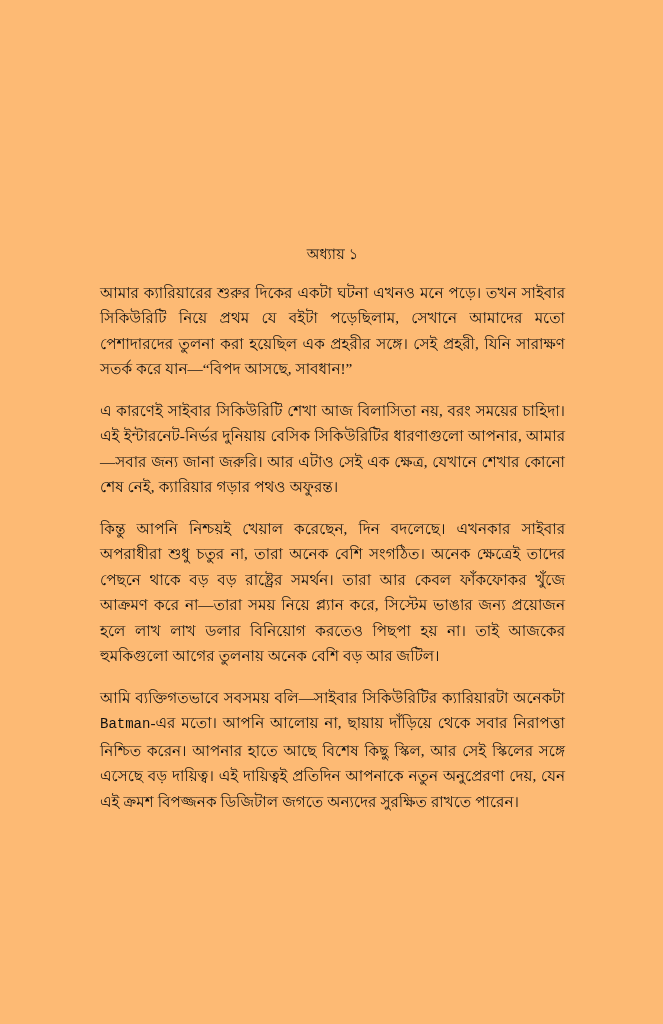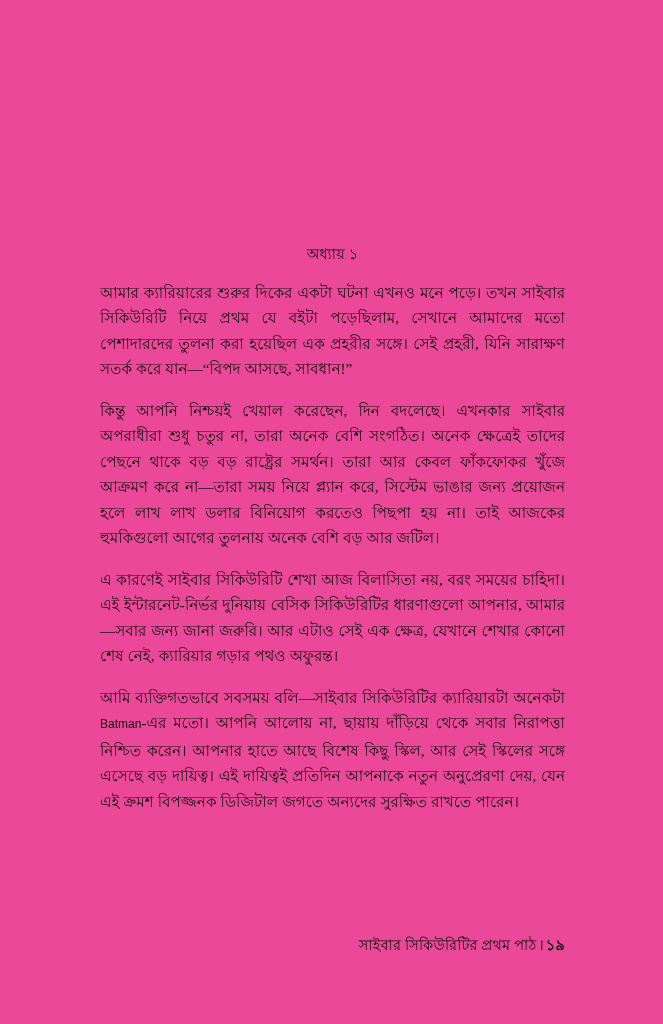--- a/index.html
+++ b/index.html
@@ -6,21 +6,21 @@
   html, body {
     margin: 0;
     padding: 0;
     background: #ffffff;
   }
 
   .page {
     position: relative;
     width: 663px;
     height: 1024px;
-    background: #ec4899;
+    background: #fdba74;
     margin: 0 auto;
     overflow: hidden;
     font-family: "Liberation Serif", "DejaVu Serif", serif;
     color: #111111;
     box-sizing: border-box;
   }
 
   
   .content {
     position: absolute;
@@ -65,22 +65,22 @@
     hyphens: none;
     word-spacing: 0.3px;
   }
 
   .para:last-child {
     margin-bottom: 0;
   }
 
   
   .latin {
-    font-family: Liberation Sans, sans-serif;
-    font-size: 12px;
+    font-family: Liberation Mono, monospace;
+    font-size: 14px;
   }
 
   
   .footer {
     position: absolute;
     left: 100px;
     top: 936px;
     width: 465px;
     text-align: right;
     font-size: 14.5px;
@@ -105,26 +105,23 @@
   <div class="content">
 
     <div class="chapter-label">অধ্যায় ১</div>
 
 
     <div class="body-text">
 
       <p class="para">আমার ক্যারিয়ারের শুরুর দিকের একটা ঘটনা এখনও মনে পড়ে। তখন সাইবার সিকিউরিটি নিয়ে প্রথম যে বইটা পড়েছিলাম, সেখানে আমাদের মতো পেশাদারদের তুলনা করা হয়েছিল এক প্রহরীর সঙ্গে। সেই প্রহরী, যিনি সারাক্ষণ সতর্ক করে যান—“বিপদ আসছে, সাবধান!”</p>
 
 
+      <p class="para">এ কারণেই সাইবার সিকিউরিটি শেখা আজ বিলাসিতা নয়, বরং সময়ের চাহিদা। এই ইন্টারনেট-নির্ভর দুনিয়ায় বেসিক সিকিউরিটির ধারণাগুলো আপনার, আমার—সবার জন্য জানা জরুরি। আর এটাও সেই এক ক্ষেত্র, যেখানে শেখার কোনো শেষ নেই, ক্যারিয়ার গড়ার পথও অফুরন্ত।</p>
+
       <p class="para">কিন্তু আপনি নিশ্চয়ই খেয়াল করেছেন, দিন বদলেছে। এখনকার সাইবার অপরাধীরা শুধু চতুর না, তারা অনেক বেশি সংগঠিত। অনেক ক্ষেত্রেই তাদের পেছনে থাকে বড় বড় রাষ্ট্রের সমর্থন। তারা আর কেবল ফাঁকফোকর খুঁজে আক্রমণ করে না—তারা সময় নিয়ে প্ল্যান করে, সিস্টেম ভাঙার জন্য প্রয়োজন হলে লাখ লাখ ডলার বিনিয়োগ করতেও পিছপা হয় না। তাই আজকের হুমকিগুলো আগের তুলনায় অনেক বেশি বড় আর জটিল।</p>
-
-      <p class="para">এ কারণেই সাইবার সিকিউরিটি শেখা আজ বিলাসিতা নয়, বরং সময়ের চাহিদা। এই ইন্টারনেট-নির্ভর দুনিয়ায় বেসিক সিকিউরিটির ধারণাগুলো আপনার, আমার—সবার জন্য জানা জরুরি। আর এটাও সেই এক ক্ষেত্র, যেখানে শেখার কোনো শেষ নেই, ক্যারিয়ার গড়ার পথও অফুরন্ত।</p>
 
       <p class="para"><span>আমি ব্যক্তিগতভাবে সবসময় বলি—সাইবার সিকিউরিটির ক্যারিয়ারটা অনেকটা </span><span class="latin">Batman</span><span>-এর মতো। আপনি আলোয় না, ছায়ায় দাঁড়িয়ে থেকে সবার নিরাপত্তা নিশ্চিত করেন। আপনার হাতে আছে বিশেষ কিছু স্কিল, আর সেই স্কিলের সঙ্গে এসেছে বড় দায়িত্ব। এই দায়িত্বই প্রতিদিন আপনাকে নতুন অনুপ্রেরণা দেয়, যেন এই ক্রমশ বিপজ্জনক ডিজিটাল জগতে অন্যদের সুরক্ষিত রাখতে পারেন।</span></p>
 
     </div>
   </div>
 
-  <div class="footer">
-    <span>সাইবার সিকিউরিটির প্রথম পাঠ</span><span class="footer-sep">।</span><span class="footer-page-number">১৯</span>
-  </div>
 
 </div>
 
 </body></html>

